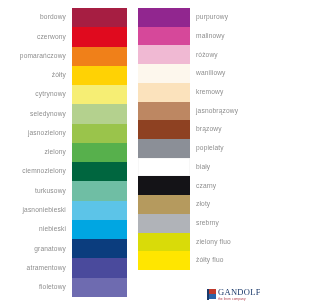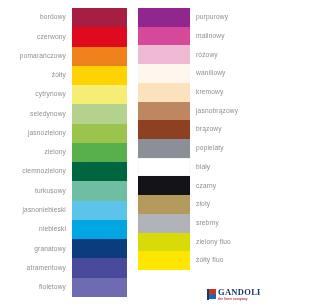--- a/index.html
+++ b/index.html
@@ -58,21 +58,20 @@
   .labels-left .label{ justify-content:flex-end; text-align:right; }
   .labels-right .label{ justify-content:flex-start; text-align:left; }
 
   
   .logo{
     position:absolute;
     left:207px; top:288px;
     display:flex;
     align-items:center;
     gap:2px;
-    font-weight:bold;
   }
   .logo-mark{
     width:9px;height:11px;
     position:relative;
     flex:none;
   }
   .logo-mark .bar{
     position:absolute;left:0;top:0;
     width:2px;height:11px;
     background:#1b3a6b;

